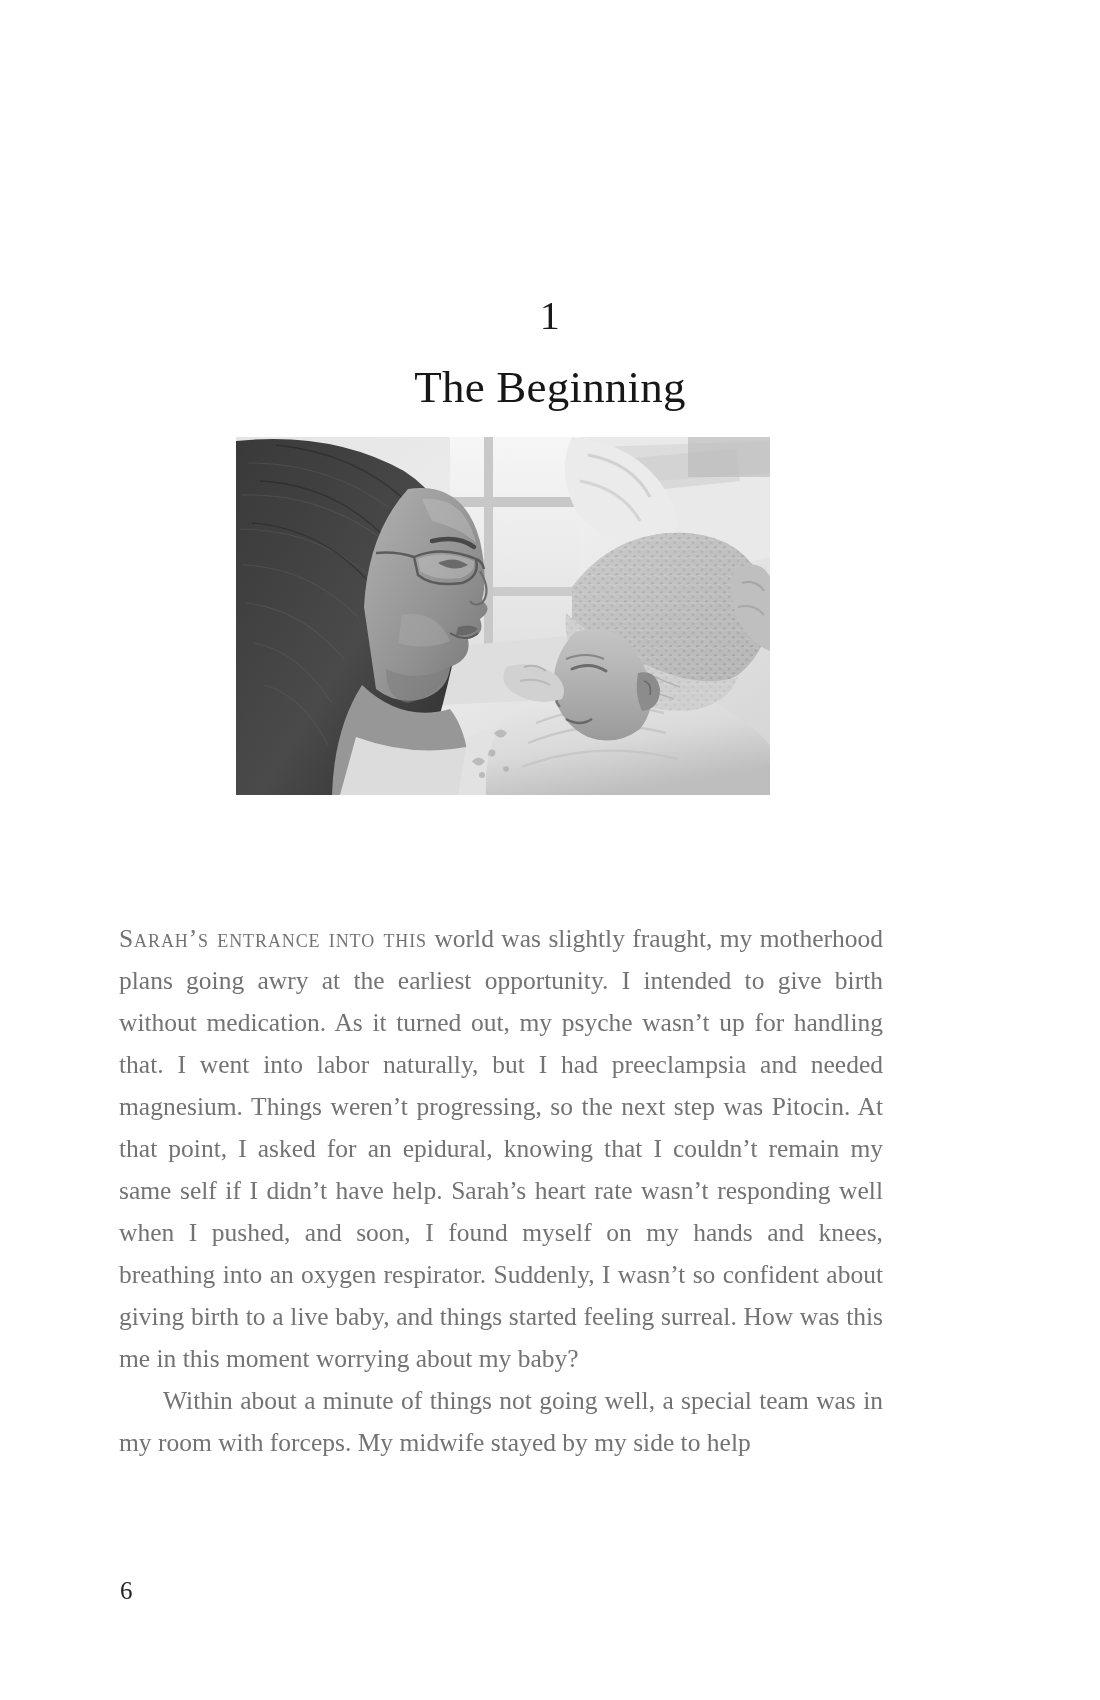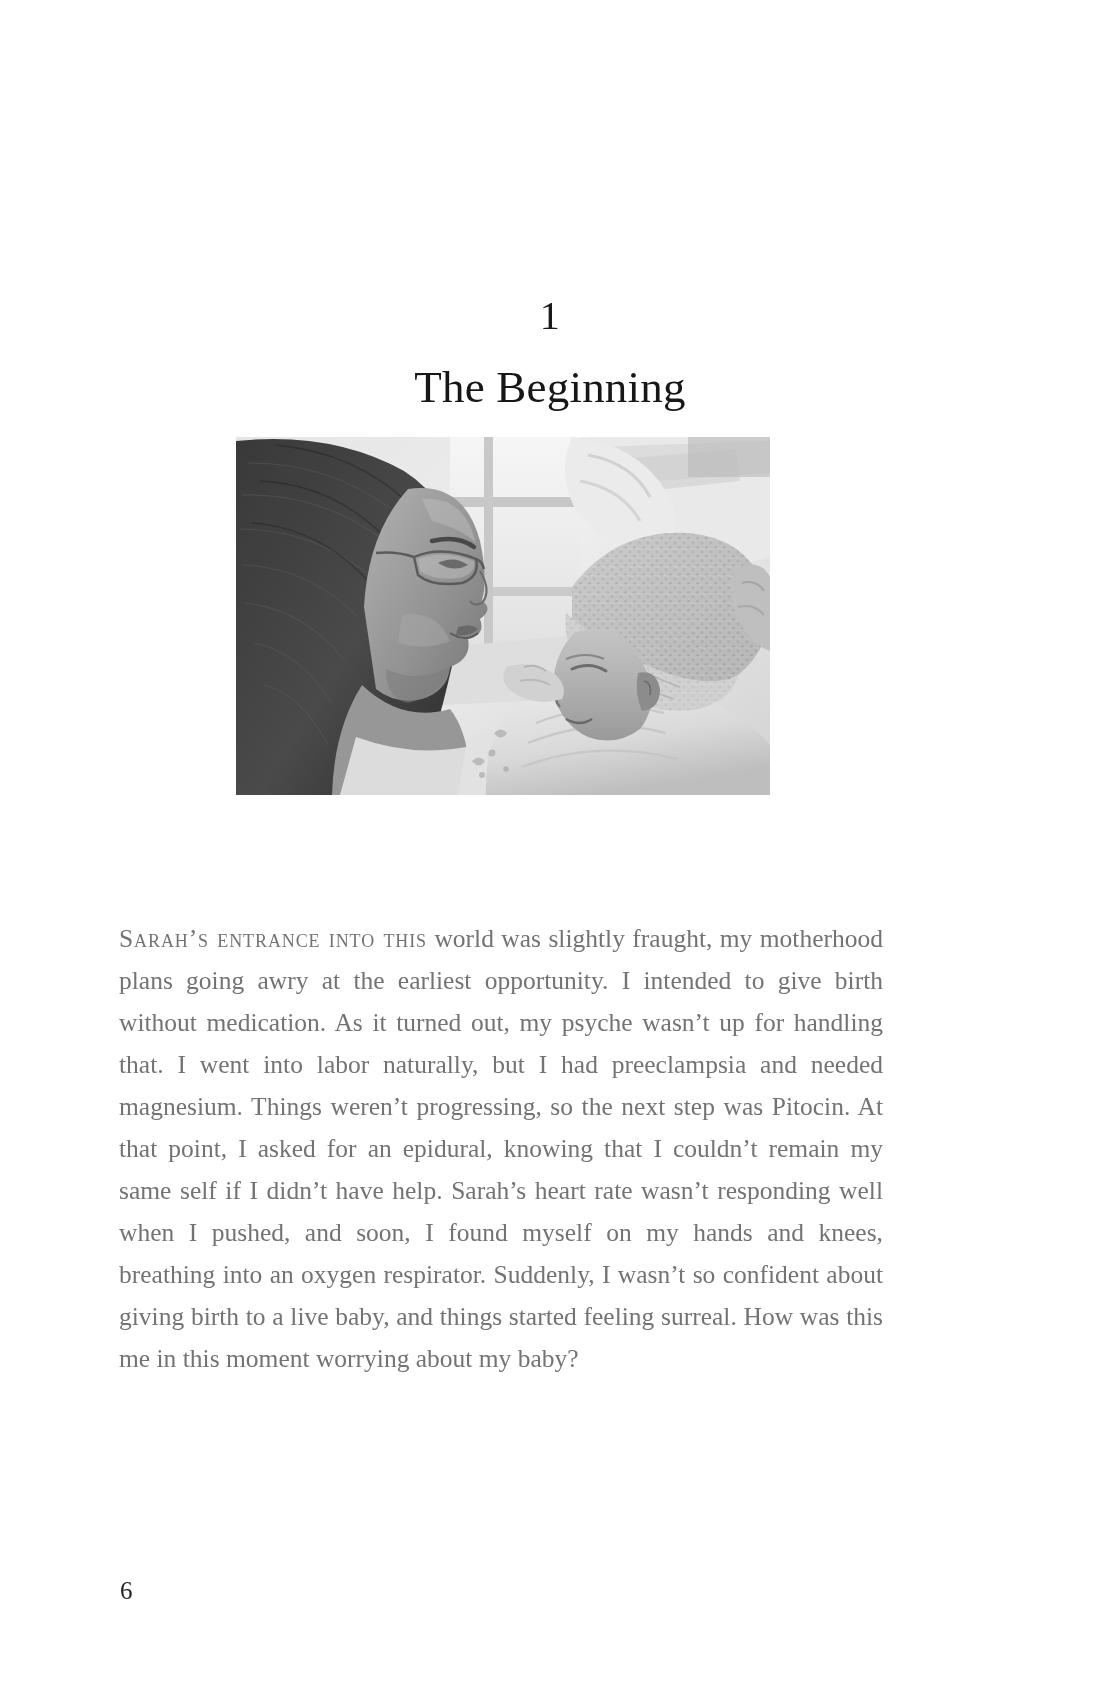--- a/index.html
+++ b/index.html
@@ -255,17 +255,18 @@
       <path d="M498 132 Q524 120 534 140 L534 214 Q512 206 500 178 Q492 152 498 132 Z" fill="#c3c3c3"></path>
       <path d="M506 146 Q520 142 528 154" stroke="#a8a8a8" stroke-width="2" fill="none"></path>
       <path d="M502 170 Q518 166 528 178" stroke="#ababab" stroke-width="2" fill="none"></path>
 
       <rect x="0" y="0" width="534" height="358" fill="#000000" opacity="0.015"></rect>
     </svg>
   </div>
 
   <div class="body-text">
     <p><span class="smallcaps">Sarah’s entrance into this</span><span> world was slightly fraught, my motherhood plans going awry at the earliest opportunity. I intended to give birth without medication. As it turned out, my psyche wasn’t up for handling that. I went into labor naturally, but I had preeclamp­sia and needed magnesium. Things weren’t progressing, so the next step was Pitocin. At that point, I asked for an epidural, knowing that I couldn’t remain my same self if I didn’t have help. Sarah’s heart rate wasn’t responding well when I pushed, and soon, I found myself on my hands and knees, breathing into an oxygen respirator. Suddenly, I wasn’t so confident about giving birth to a live baby, and things started feeling surreal. How was this me in this moment worrying about my baby?</span></p>
+    <p class="indented">Within about a minute of things not going well, a special team was in my room with forceps. My midwife stayed by my side to help</p>
   </div>
 
   <div class="folio">6</div>
 
 </div>
 
 </body></html>

